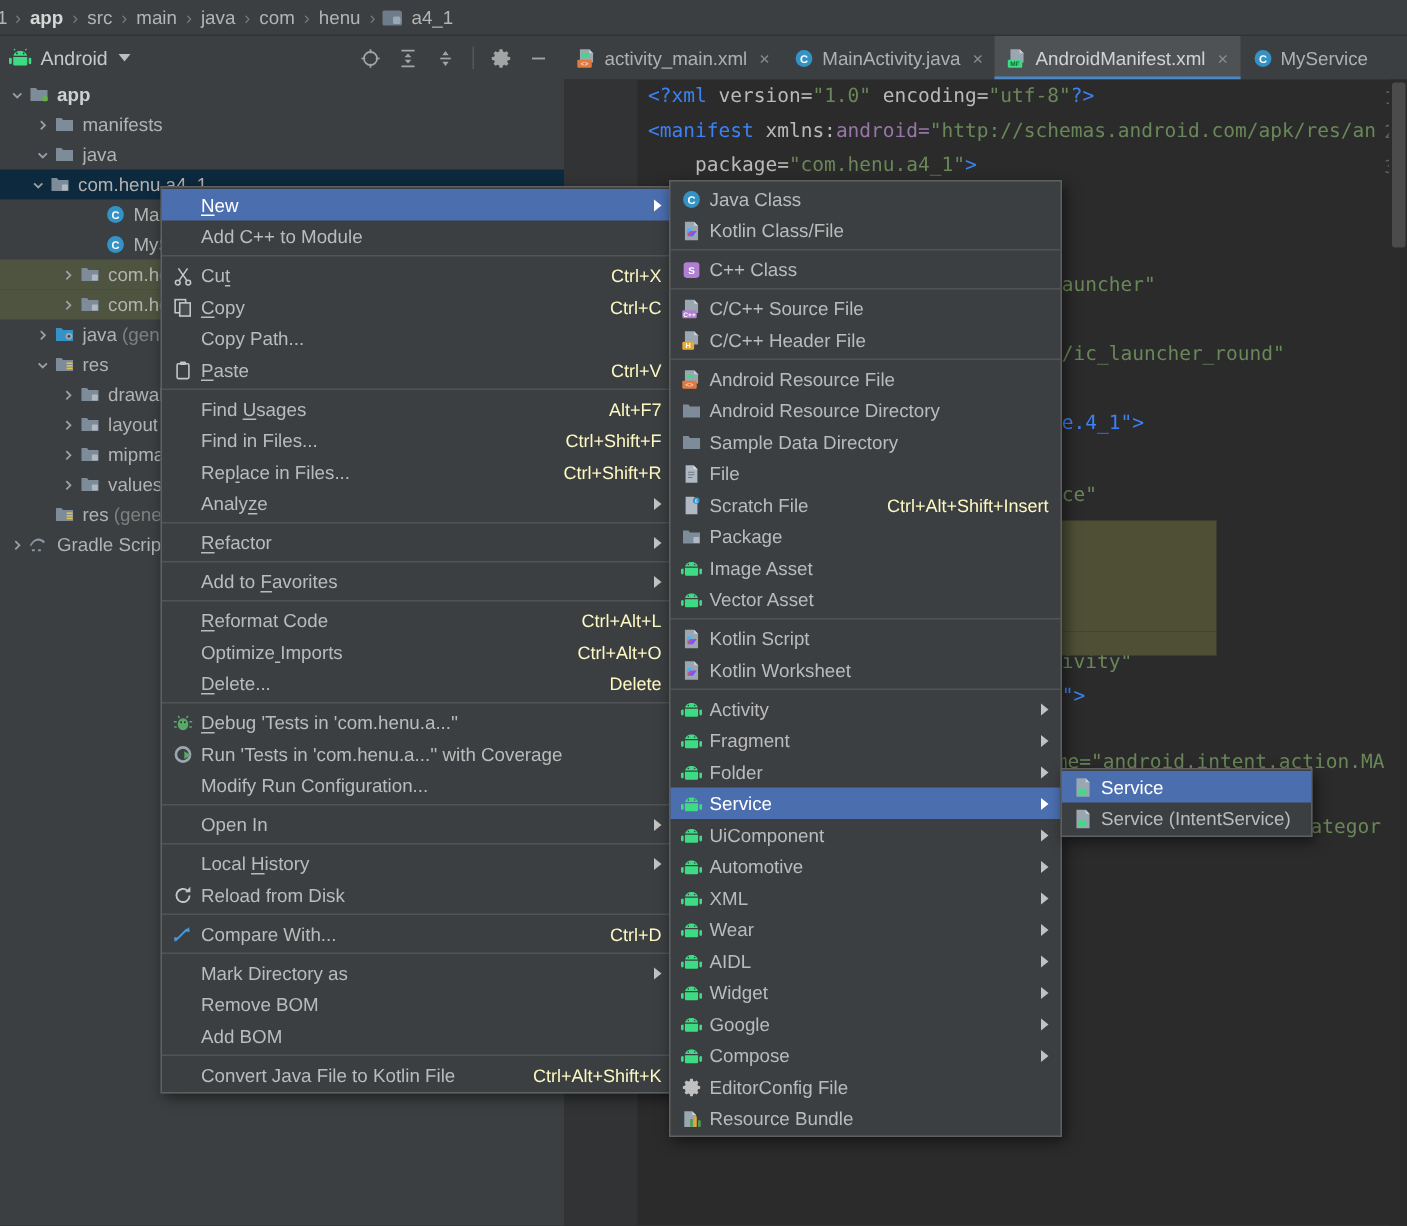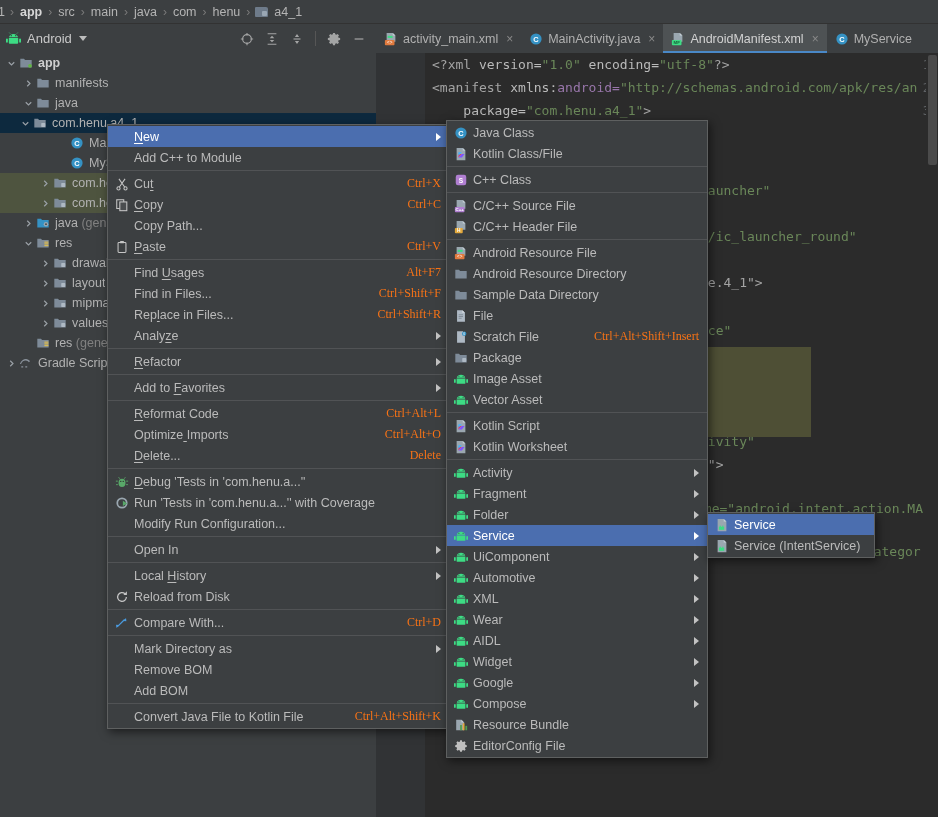--- a/index.html
+++ b/index.html
@@ -88,21 +88,21 @@
     position:absolute;left:0;top:0;width:49px;height:764px;background:#313335;
   }
   .lnum{
     position:absolute;right:8px;font-family:"DejaVu Sans Mono",monospace;
     font-size:12px;color:#606366;
   }
   .codeline{
     position:absolute;left:56px;white-space:pre;
     font-family:"DejaVu Sans Mono",monospace;font-size:13px;line-height:16px;
   }
-  .c-tag{color:#a3a3a3;}
+  .c-tag{color:#3b82f6;}
   .c-attr{color:#bababa;}
   .c-ns{color:#9876aa;}
   .c-str{color:#6a8759;}
   .fold{
     position:absolute;left:42px;width:9px;height:9px;border:1px solid #6a6a6a;
     color:#9a9a9a;font-size:8px;line-height:8px;text-align:center;
     font-family:"DejaVu Sans Mono",monospace;background:#313335;
   }
   .hl-band{position:absolute;background:#4e4f35;}
   .squiggle{
@@ -122,21 +122,21 @@
     position:absolute;background:#3c3f41;border:1px solid #5e6060;
     box-shadow:2px 3px 9px rgba(0,0,0,.55);padding:1px 0;box-sizing:border-box;
   }
   .mitem{
     height:21px;display:flex;align-items:center;padding:0 8px 0 6px;
     font-size:12.5px;color:#bbbbbb;white-space:nowrap;box-sizing:border-box;
   }
   .mitem.hl{background:#4b6eaf;color:#ffffff;text-align:center;}
   .mitem .mico{width:16px;flex:none;display:flex;align-items:center;justify-content:center;margin-right:4px;}
   .mitem .mlabel{flex:none;}
-  .mitem .mkey{margin-left:auto;padding-left:26px;color:#f97316;font-size:12px;font-family:Liberation Serif, serif;}
+  .mitem .mkey{margin-left:auto;padding-left:26px;color:#fef9c3;font-size:12px;}
   .mitem .marrow{margin-left:auto;padding-left:14px;display:flex;align-items:center;}
   .msep{height:1px;background:#515355;margin:2px 0;}
   .u{text-decoration:underline;text-underline-offset:2px;}
 
   #ctx-menu{left:107px;top:124px;width:343px;}
   #new-menu{left:446px;top:120px;width:262px;}
   #service-menu{left:707px;top:512px;width:168px;}
   #service-menu .mitem{height:21px;}
 
   .arrow-r{
@@ -963,38 +963,38 @@
         </svg>
       </span>
       <span class="mlabel">Compose</span>
       <span class="marrow">
         <span class="arrow-r"></span>
       </span>
     </div>
     <div class="mitem">
       <span class="mico">
         <svg width="14" height="14" viewBox="0 0 16 16">
+          <path fill="#c0c0c0" d="M8 5.4A2.6 2.6 0 1 0 8 10.6 2.6 2.6 0 0 0 8 5.4zm0 1.5a1.1 1.1 0 1 1 0 2.2 1.1 1.1 0 0 1 0-2.2z"></path>
+          <path fill="#c0c0c0" d="M7 1.4h2l.3 1.6 1.2.5 1.4-.8 1.4 1.4-.8 1.4.5 1.2 1.6.3v2l-1.6.3-.5 1.2.8 1.4-1.4 1.4-1.4-.8-1.2.5-.3 1.6H7l-.3-1.6-1.2-.5-1.4.8L2.7 12l.8-1.4-.5-1.2L1.4 9V7l1.6-.3.5-1.2-.8-1.4 1.4-1.4 1.4.8 1.2-.5z"></path>
+        </svg>
+      </span>
+      <span class="mlabel">EditorConfig File</span>
+    </div>
+    <div class="mitem">
+      <span class="mico">
+        <svg width="14" height="14" viewBox="0 0 16 16">
           <path fill="#9aa7b0" d="M2.5 2h6l3 3v9h-9z"></path>
           <path fill="#c7d0d6" d="M8.5 2l3 3h-3z"></path>
           <rect x="7" y="8" width="2" height="6" fill="#4f9e4f"></rect>
           <rect x="10" y="6" width="2" height="8" fill="#e3a93c"></rect>
           <rect x="13" y="9" width="2" height="5" fill="#4f9e4f"></rect>
         </svg>
       </span>
       <span class="mlabel">Resource Bundle</span>
     </div>
-    <div class="mitem">
-      <span class="mico">
-        <svg width="14" height="14" viewBox="0 0 16 16">
-          <path fill="#c0c0c0" d="M8 5.4A2.6 2.6 0 1 0 8 10.6 2.6 2.6 0 0 0 8 5.4zm0 1.5a1.1 1.1 0 1 1 0 2.2 1.1 1.1 0 0 1 0-2.2z"></path>
-          <path fill="#c0c0c0" d="M7 1.4h2l.3 1.6 1.2.5 1.4-.8 1.4 1.4-.8 1.4.5 1.2 1.6.3v2l-1.6.3-.5 1.2.8 1.4-1.4 1.4-1.4-.8-1.2.5-.3 1.6H7l-.3-1.6-1.2-.5-1.4.8L2.7 12l.8-1.4-.5-1.2L1.4 9V7l1.6-.3.5-1.2-.8-1.4 1.4-1.4 1.4.8 1.2-.5z"></path>
-        </svg>
-      </span>
-      <span class="mlabel">EditorConfig File</span>
-    </div>
   </div>
 
 <div id="service-menu" class="menu">
     <div class="mitem hl">
       <span class="mico">
         <svg width="14" height="14" viewBox="0 0 16 16">
           <path fill="#9aa7b0" d="M3 1h7l3 3v11H3z"></path>
           <path fill="#c7d0d6" d="M10 1l3 3h-3z"></path>
           <path fill="#3ddc84" d="M4.5 10h6v3.5h-6z"></path>
           <circle cx="6" cy="9.4" r=".8" fill="#3ddc84"></circle>

